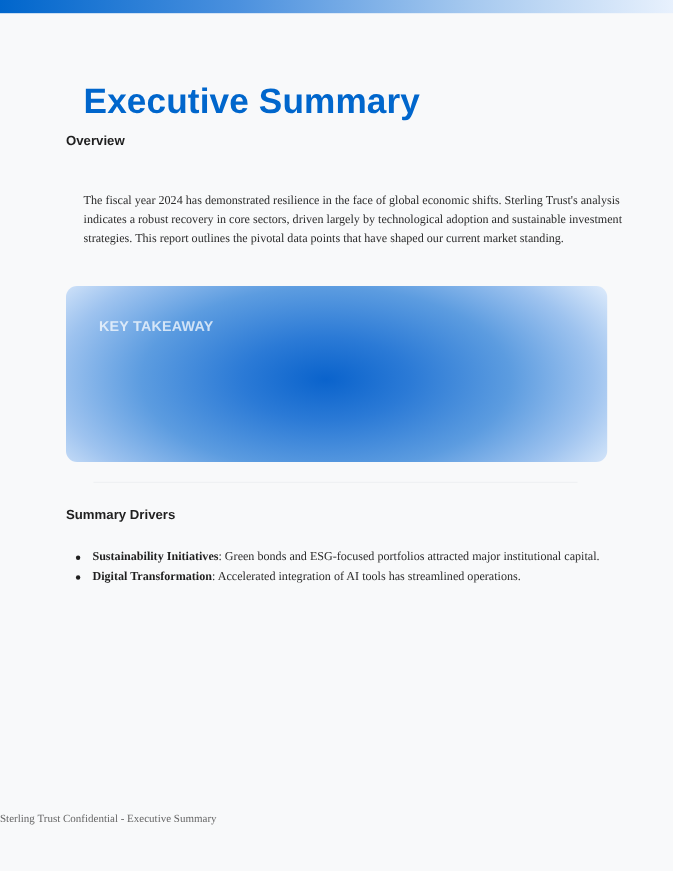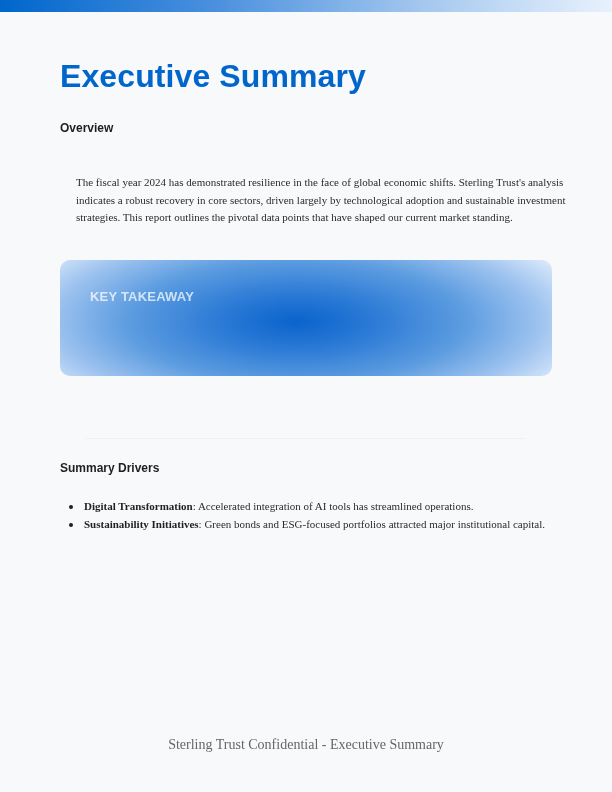--- a/index.html
+++ b/index.html
@@ -24,21 +24,21 @@
   .page {
     position: absolute;
     left: 60px;
     top: 0;
     width: 492px;
   }
   .title {
     position: absolute;
     top: 56px;
     left: 0;
-    margin: 0;
+    margin: 16px;
     font-family: "Liberation Sans", "DejaVu Sans", sans-serif;
     font-weight: 700;
     font-size: 32px;
     line-height: 40px;
     color: #0066cc;
     letter-spacing: 0.1px;
     white-space: nowrap;
   }
   .h2 {
     position: absolute;
@@ -61,21 +61,21 @@
     margin: 16px;
     font-size: 11px;
     line-height: 17.6px;
     color: #2b2b2b;
   }
   .callout {
     position: absolute;
     top: 260px;
     left: 0;
     width: 492px;
-    height: 116px;
+    height: 160px;
     border-radius: 10px;
     background: radial-gradient(ellipse 62% 95% at 48% 53%, #0a63cc 0%, #2b7ad6 25%, #5c9ce0 55%, #9ec3ef 80%, #dceafb 100%);
     box-sizing: border-box;
     padding: 28px 30px;
   }
   .callout-label {
     position: absolute;
     top: 29px;
     left: 30px;
     font-family: "Liberation Sans", "DejaVu Sans", sans-serif;
@@ -134,22 +134,22 @@
   }
   .drivers-list li b {
     font-weight: 700;
     color: #1f1f1f;
   }
   .footer {
     position: absolute;
     top: 738px;
     left: 0;
     width: 612px;
-    text-align: center;
-    font-size: 14px;
+    text-align: left;
+    font-size: 10px;
     line-height: 14px;
     color: #666666;
   }
 </style>
 </head>
 <body>
 
 <div class="top-bar"></div>
 
 <div class="page">
@@ -161,21 +161,21 @@
   <div class="callout">
     <div class="callout-label">KEY TAKEAWAY</div>
   </div>
 
   <div class="divider"></div>
 
   <h2 class="h2 drivers">Summary Drivers</h2>
 
   <ul class="drivers-list">
     <li>
-      <span class="bullet"></span><b>Digital Transformation</b><span>:</span><span> Accelerated integration of AI tools has streamlined operations.</span>
+      <span class="bullet"></span><b>Sustainability Initiatives</b><span>:</span><span> Green bonds and ESG-focused portfolios attracted major institutional capital.</span>
     </li>
     <li>
-      <span class="bullet"></span><b>Sustainability Initiatives</b><span>:</span><span> Green bonds and ESG-focused portfolios attracted major institutional capital.</span>
+      <span class="bullet"></span><b>Digital Transformation</b><span>:</span><span> Accelerated integration of AI tools has streamlined operations.</span>
     </li>
   </ul>
 </div>
 
 <div class="footer">Sterling Trust Confidential - Executive Summary</div>
 
 </body></html>

